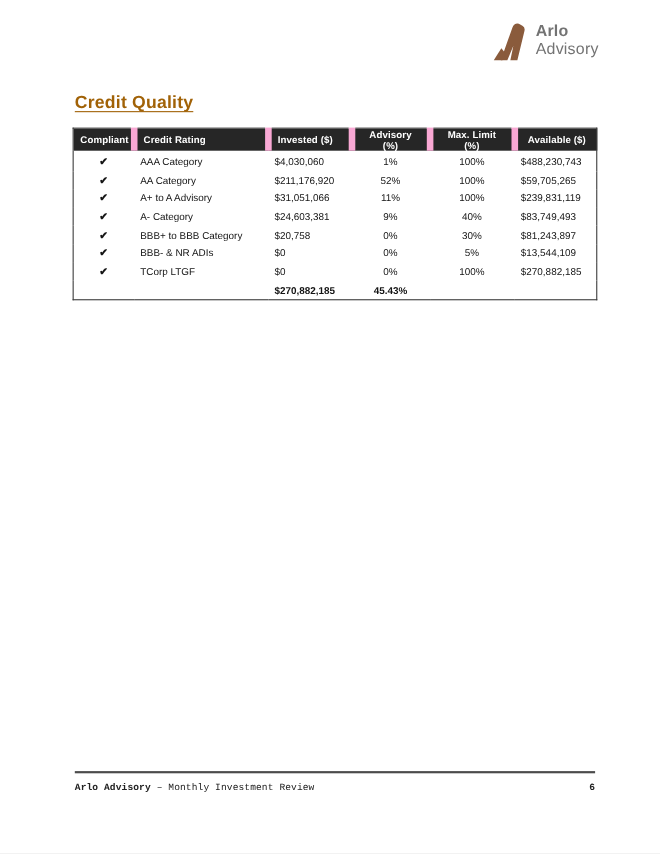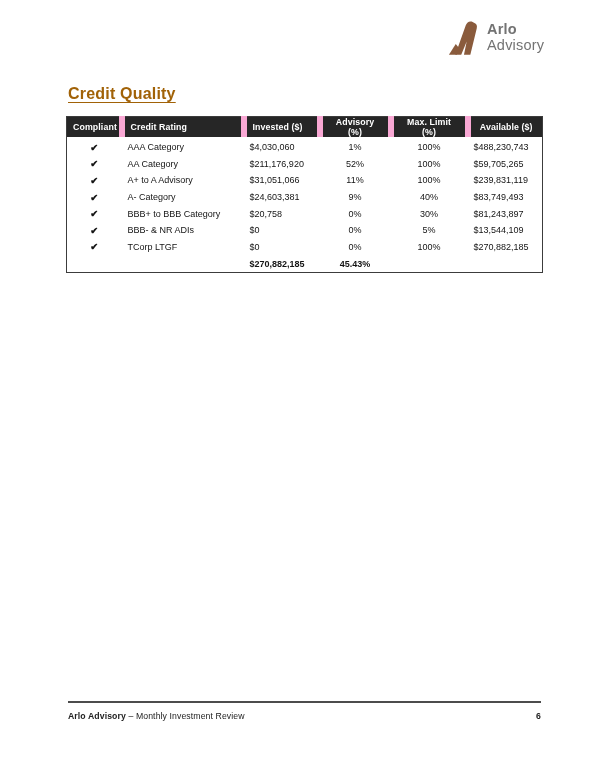--- a/index.html
+++ b/index.html
@@ -42,21 +42,21 @@
   .al { text-align:left;margin-top:16px; }
   .ac { text-align:center; }
   td.cell-check { text-align:center; color:#00a650; font-size:9.5px; font-weight:700; }
   table.cq tfoot td { font-weight:700; height:17px; }
 
   
   .footer {
     position:absolute; left:68px; top:701px; width:473px;
     border-top:2px solid #4c4c4c; padding-top:8px;
     display:flex; justify-content:space-between; align-items:flex-start;
-    font-size:8.7px; color:#222222; letter-spacing:0.1px;
+    font-size:8.7px; color:#222222; letter-spacing:0.1px;font-family:Liberation Mono, monospace;
   }
   .footer .brand { font-weight:700; }
   .footer .pagenum { font-weight:700; }
 </style>
 </head>
 <body>
 
 <div class="page">
 
   <header class="logo">

